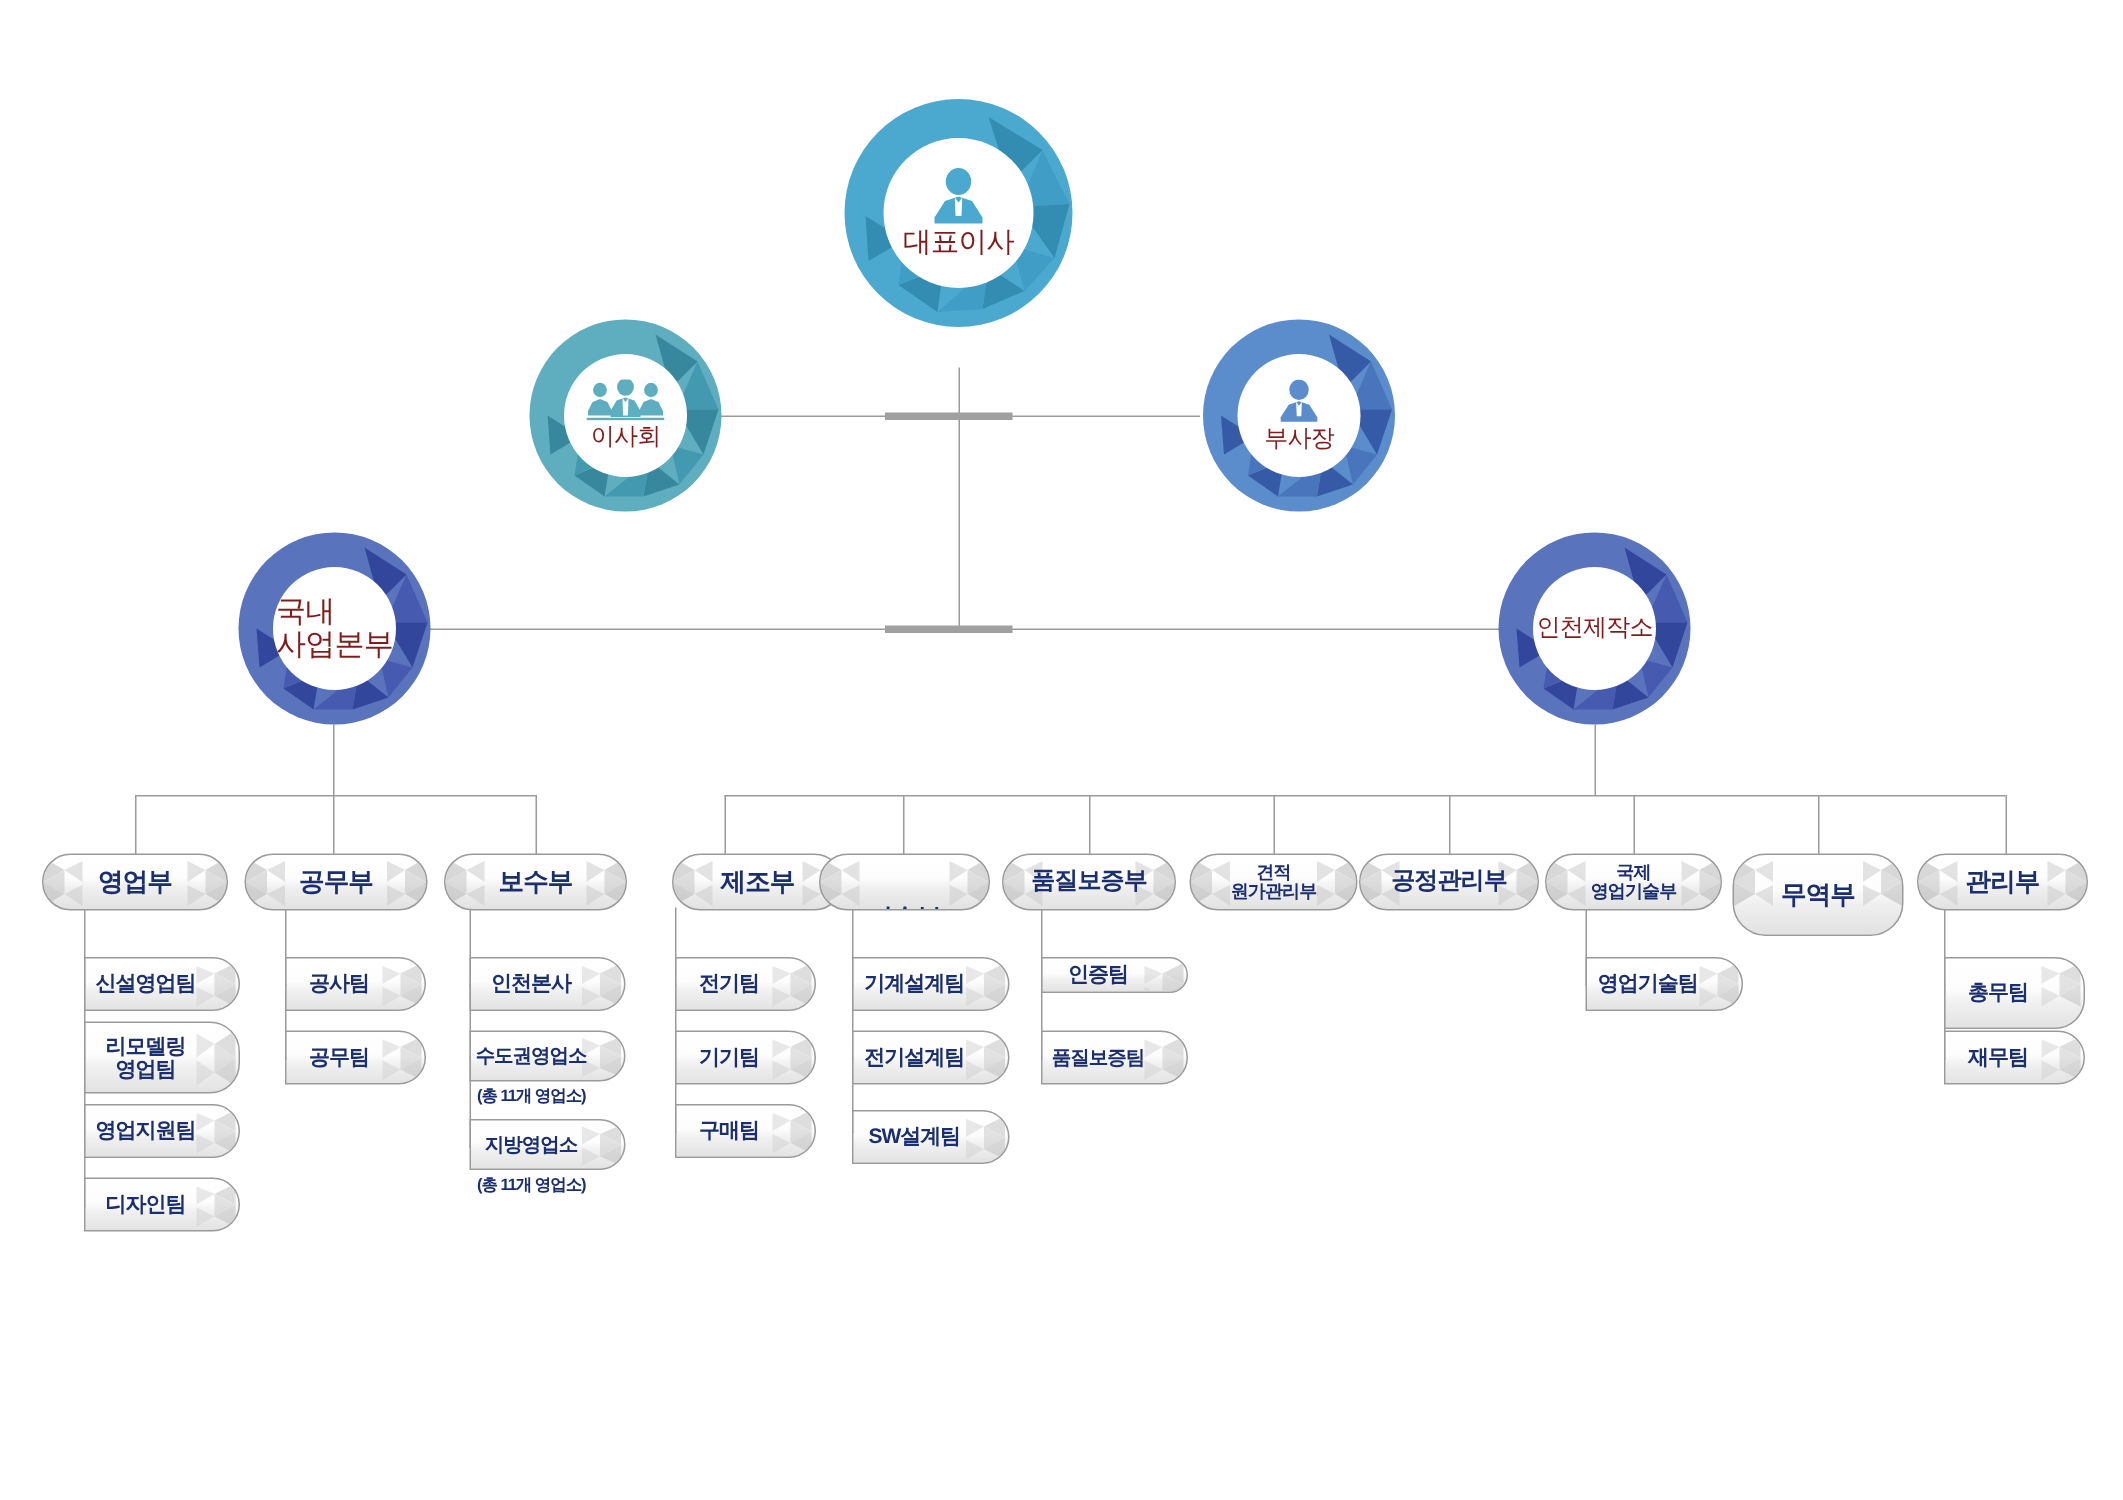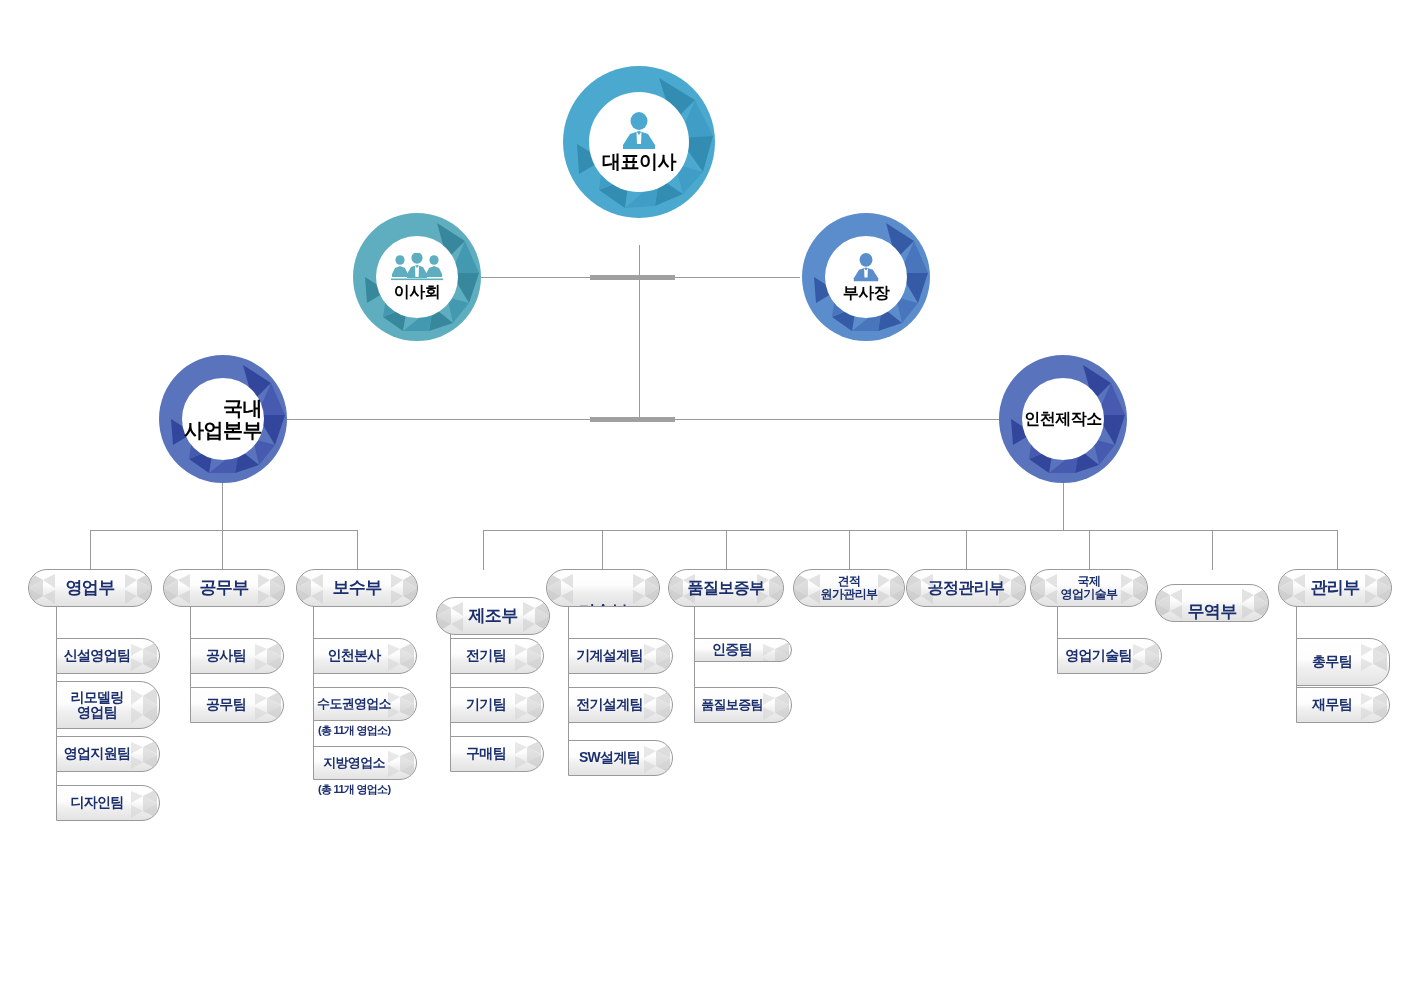--- a/index.html
+++ b/index.html
@@ -28,21 +28,21 @@
   .circ .facets{
     position:absolute;inset:0;border-radius:50%;
     overflow:hidden;opacity:.95;
   }
   .circ .inner{
     position:absolute;border-radius:50%;background:#ffffff;
     display:flex;flex-direction:column;align-items:center;justify-content:center;
     z-index:4;
   }
   .circ .lbl{
-    font-weight:bold;color:#000000;text-align:right;line-height:1.12;
+    font-weight:normal;color:#7f1d1d;text-align:left;line-height:1.12;
     letter-spacing:-.5px;
   }
   .circ .ico{display:block;}
 
   
   .dept{
     position:absolute;
     box-sizing:border-box;
     border:1px solid #9a9a9a;
     border-radius:22px;
@@ -335,21 +335,21 @@
     <div class="cap r"><svg width="30" height="38" viewBox="0 0 30 38">
           <polygon points="30,2 16,10 30,18" fill="#b9b9b9"></polygon>
           <polygon points="16,10 4,4 4,18" fill="#cdcdcd"></polygon>
           <polygon points="30,18 16,10 16,26" fill="#c5c5c5"></polygon>
           <polygon points="16,26 30,34 30,18" fill="#b9b9b9"></polygon>
           <polygon points="16,26 4,20 4,34" fill="#cdcdcd"></polygon>
         </svg></div>
     <div class="dlabel" style="font-size:17px;">보수부</div>
   </div>
 
-  <div class="dept" style="left:436px;top:569px;width:114px;height:38px;margin-top:28px;">
+  <div class="dept" style="left:448px;top:569px;width:114px;height:38px;">
     <div class="cap l"><svg width="30" height="38" viewBox="0 0 30 38">
           <polygon points="0,2 14,10 0,18" fill="#b9b9b9"></polygon>
           <polygon points="14,10 26,4 26,18" fill="#cdcdcd"></polygon>
           <polygon points="0,18 14,10 14,26" fill="#c5c5c5"></polygon>
           <polygon points="14,26 0,34 0,18" fill="#b9b9b9"></polygon>
           <polygon points="14,26 26,20 26,34" fill="#cdcdcd"></polygon>
         </svg></div>
     <div class="cap r"><svg width="30" height="38" viewBox="0 0 30 38">
           <polygon points="30,2 16,10 30,18" fill="#b9b9b9"></polygon>
           <polygon points="16,10 4,4 4,18" fill="#cdcdcd"></polygon>
@@ -445,21 +445,21 @@
           <polygon points="30,2 16,10 30,18" fill="#b9b9b9"></polygon>
           <polygon points="16,10 4,4 4,18" fill="#cdcdcd"></polygon>
           <polygon points="30,18 16,10 16,26" fill="#c5c5c5"></polygon>
           <polygon points="16,26 30,34 30,18" fill="#b9b9b9"></polygon>
           <polygon points="16,26 4,20 4,34" fill="#cdcdcd"></polygon>
         </svg></div>
     <div class="dlabel" style="font-size:12px;">국제
 영업기술부</div>
   </div>
 
-  <div class="dept" style="left:1155px;top:584px;width:114px;height:38px;align-items:flex-end;">
+  <div class="dept" style="left:1155px;top:569px;width:114px;height:55px;">
     <div class="cap l"><svg width="30" height="38" viewBox="0 0 30 38">
           <polygon points="0,2 14,10 0,18" fill="#b9b9b9"></polygon>
           <polygon points="14,10 26,4 26,18" fill="#cdcdcd"></polygon>
           <polygon points="0,18 14,10 14,26" fill="#c5c5c5"></polygon>
           <polygon points="14,26 0,34 0,18" fill="#b9b9b9"></polygon>
           <polygon points="14,26 26,20 26,34" fill="#cdcdcd"></polygon>
         </svg></div>
     <div class="cap r"><svg width="30" height="38" viewBox="0 0 30 38">
           <polygon points="30,2 16,10 30,18" fill="#b9b9b9"></polygon>
           <polygon points="16,10 4,4 4,18" fill="#cdcdcd"></polygon>

